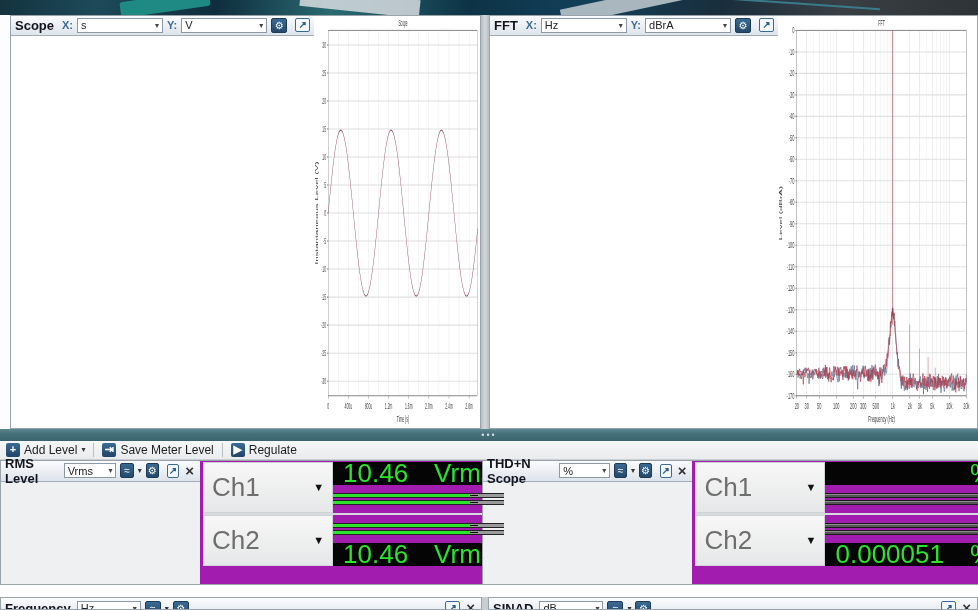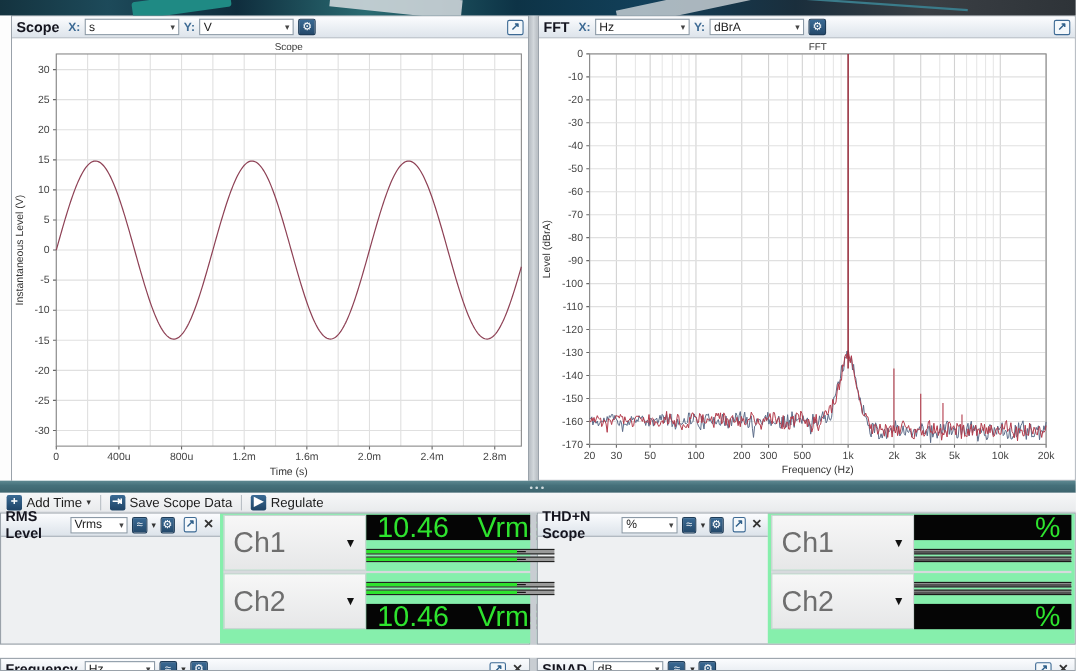--- a/index.html
+++ b/index.html
@@ -11,21 +11,21 @@
   .banner { height:15px; width:100%; position:relative; overflow:hidden;
     background:linear-gradient(90deg,#14333f 0%,#1d4a5a 10%,#0f2d3d 22%,#2a6b72 34%,#0d3346 48%,#12405a 60%,#1a2e3c 74%,#3a3f44 86%,#2e3338 100%); }
   .banner .comp1 { position:absolute; left:120px; top:-4px; width:90px; height:16px; background:#1f8a84; border-radius:3px; transform:rotate(-8deg); }
   .banner .comp2 { position:absolute; left:300px; top:-6px; width:120px; height:18px; background:#d8dde0; transform:rotate(6deg); opacity:.85; }
   .banner .comp3 { position:absolute; left:560px; top:-5px; width:140px; height:16px; background:#cfd6da; transform:rotate(-12deg); opacity:.8; }
   .banner .trace1 { position:absolute; left:700px; top:2px; width:180px; height:2px; background:#3a7b8a; transform:rotate(4deg); }
 
   
   .charts-row { height:423px; display:flex; background:#c8cdd2; }
   .left-margin { width:10px; background:#fdfdfd; }
-  .chart-panel { background:#fff; border:1px solid #9aa2aa; display:flex; flex-direction:column; }
+  .chart-panel { background:#fff; border:1px solid #9aa2aa; display:flex; }
   .chart-panel.scope { width:471px; }
   .vsplit { width:8px; background:linear-gradient(90deg,#b6bcc2,#d2d7db,#b6bcc2); }
   .chart-panel.fft { flex:1;justify-content:center; }
 
   .chart-header { height:20px; flex:0 0 20px; display:flex; align-items:center; gap:4px; padding:0 4px;
     background:linear-gradient(#fbfcfe,#dde4eb); border-bottom:1px solid #a4adb6; }
   .chart-title { font-size:13px; font-weight:bold; color:#14141e; margin-right:4px; }
   .axis-key { font-size:11px; color:#3d6a94; font-weight:bold; }
   .dd { height:15px; width:86px; background:#fff; border:1px solid #8b99a6; font-size:11px; color:#222;
         display:flex; align-items:center; padding:0 3px; }
@@ -56,21 +56,21 @@
   
   .meters-row { height:128px; display:flex; background:#c8cdd2; }
   .meter-panel { background:#eef0f2; border:1px solid #9aa2aa; display:flex; }
   .meter-panel.rms { width:482px; }
   .msplit { width:6px; background:#c8cdd2; }
   .meter-panel.thdn { flex:1; }
   .meter-header { height:21px; flex:0 0 21px; display:flex; align-items:center; gap:4px; padding:0 4px;
     background:linear-gradient(#fbfcfe,#dce3ea); border-bottom:1px solid #a4adb6; }
   .meter-title { font-size:13px; font-weight:bold; color:#14141e; margin-right:2px; }
   .dd.small { width:64px; }
-  .meter-body { flex:1; padding:1px 3px 2px 3px; display:flex; flex-direction:column; background:#86efac; }
+  .meter-body { flex:1; padding:1px 3px 2px 3px; display:flex; flex-direction:column; background:#a21caf; }
   .ch-row { height:51px; display:flex; }
   .ch-divider { height:2px; background:#d7dadd; margin:0; }
   .ch-label { width:130px; background:linear-gradient(#f7f7f7,#e6e7e8); border:1px solid #d0d3d6;
               display:flex; align-items:center; padding:0 8px; }
   .ch-name { font-size:26px; color:#6e6e6e; flex:1; }
   .ch-caret { font-size:11px; color:#111; }
   .ch-right { flex:1; display:flex; flex-direction:column; }
   .ch-row.flip .ch-right { flex-direction:column-reverse; }
   .display { height:23px; background:#050505; display:flex; align-items:center; justify-content:flex-end; gap:26px; padding:0 10px; }
   .disp-val, .disp-unit { font-size:26px; color:#2ee32e; }
@@ -347,27 +347,27 @@
     </div>
   </div>
 
   <div class="hsplit">
     <span class="grip">•••</span>
   </div>
 
   <div class="toolbar">
     <div class="tool-btn">
       <span class="tool-ic">+</span>
-      <span>Add Time</span>
+      <span>Add Level</span>
       <span class="tool-caret">▾</span>
     </div>
     <div class="tool-sep"></div>
     <div class="tool-btn">
       <span class="tool-ic">⇥</span>
-      <span>Save Scope Data</span>
+      <span>Save Meter Level</span>
     </div>
     <div class="tool-sep"></div>
     <div class="tool-btn">
       <span class="tool-ic">▶</span>
       <span>Regulate</span>
     </div>
   </div>
 
   <div class="meters-row">
 
@@ -473,20 +473,21 @@
           </div>
         </div>
         <div class="ch-divider"></div>
         <div class="ch-row flip">
           <div class="ch-label">
             <span class="ch-name">Ch2</span>
             <span class="ch-caret">▼</span>
           </div>
           <div class="ch-right">
             <div class="display">
+              <span class="disp-val">0.000051</span>
               <span class="disp-unit">%</span>
             </div>
             <div class="bars">
               <div class="stripe">
                   <div class="fill" style="width: 0%;"></div>
                   <div class="peak" style="left: 0%; width: 0%;"></div>
                 </div>
               <div class="stripe">
                   <div class="fill" style="width: 0%;"></div>
                   <div class="peak" style="left: 0%; width: 0%;"></div>

